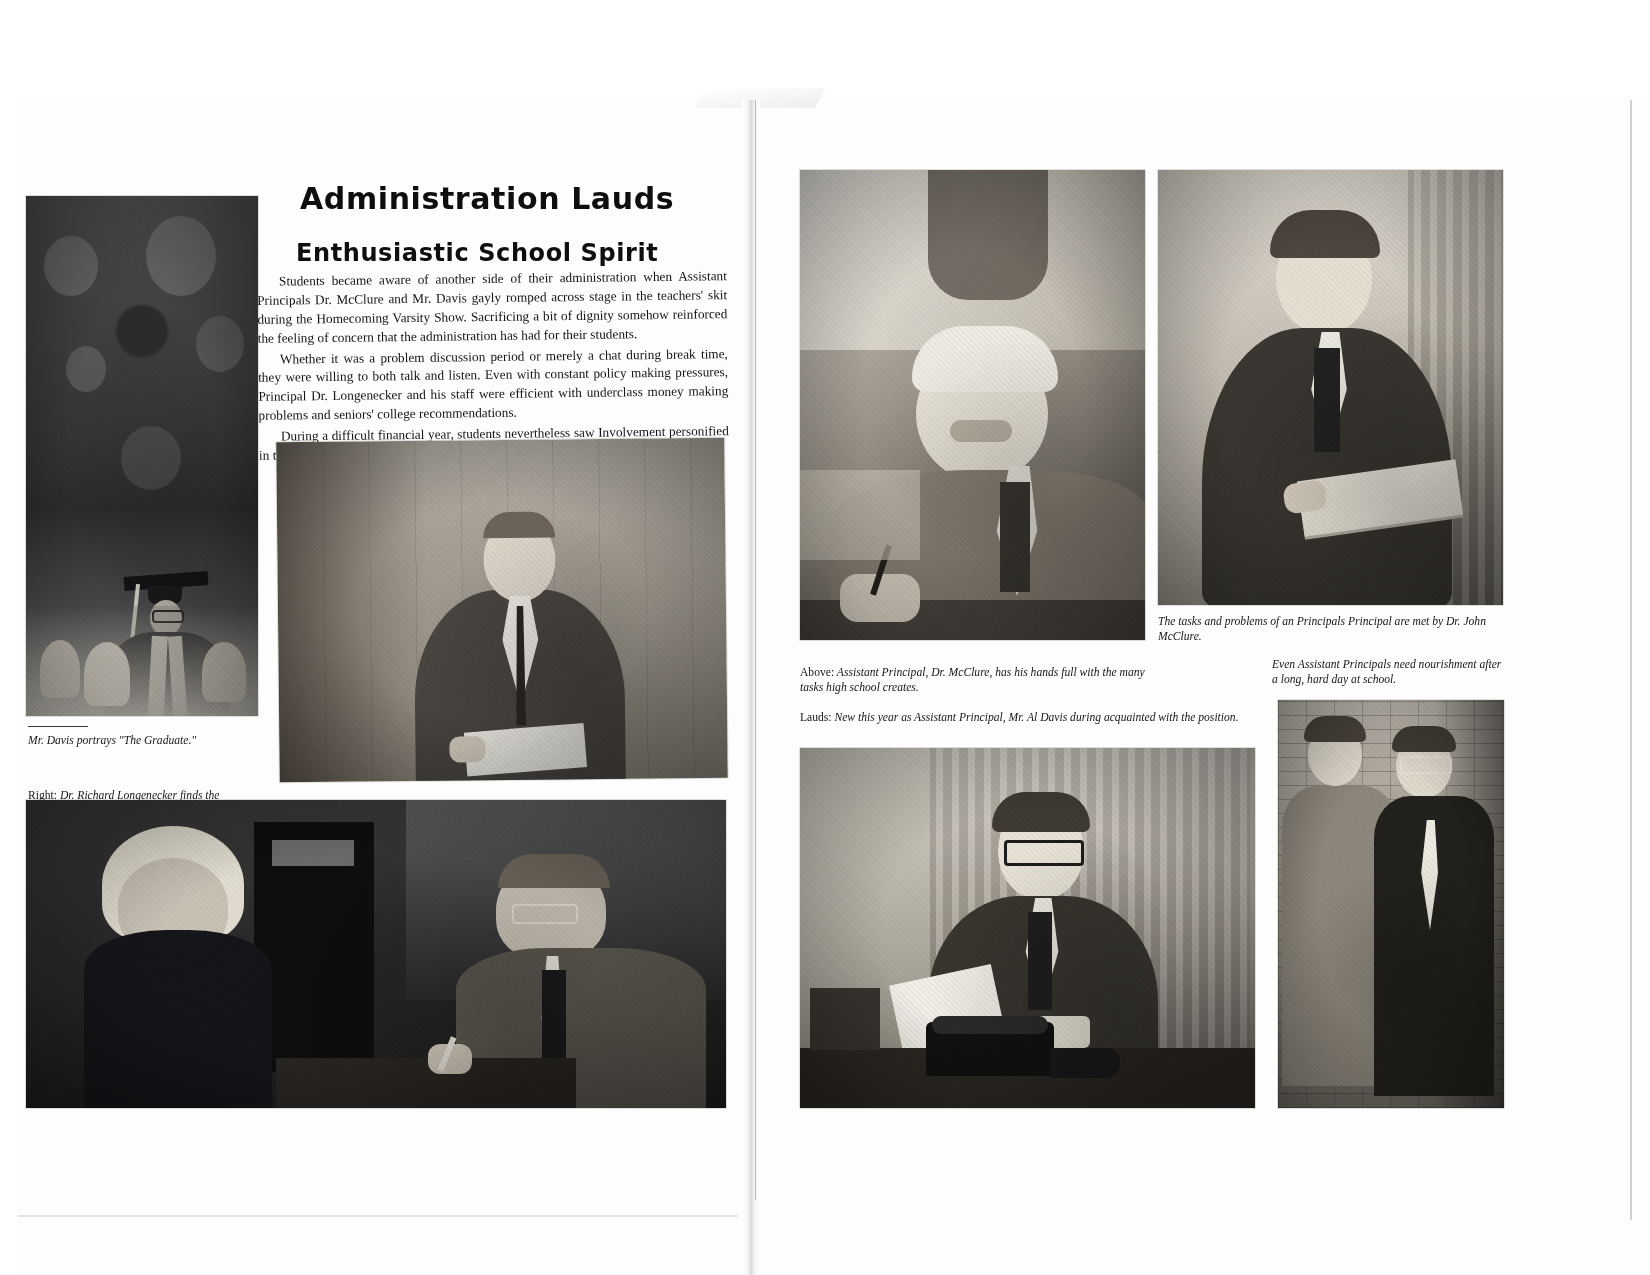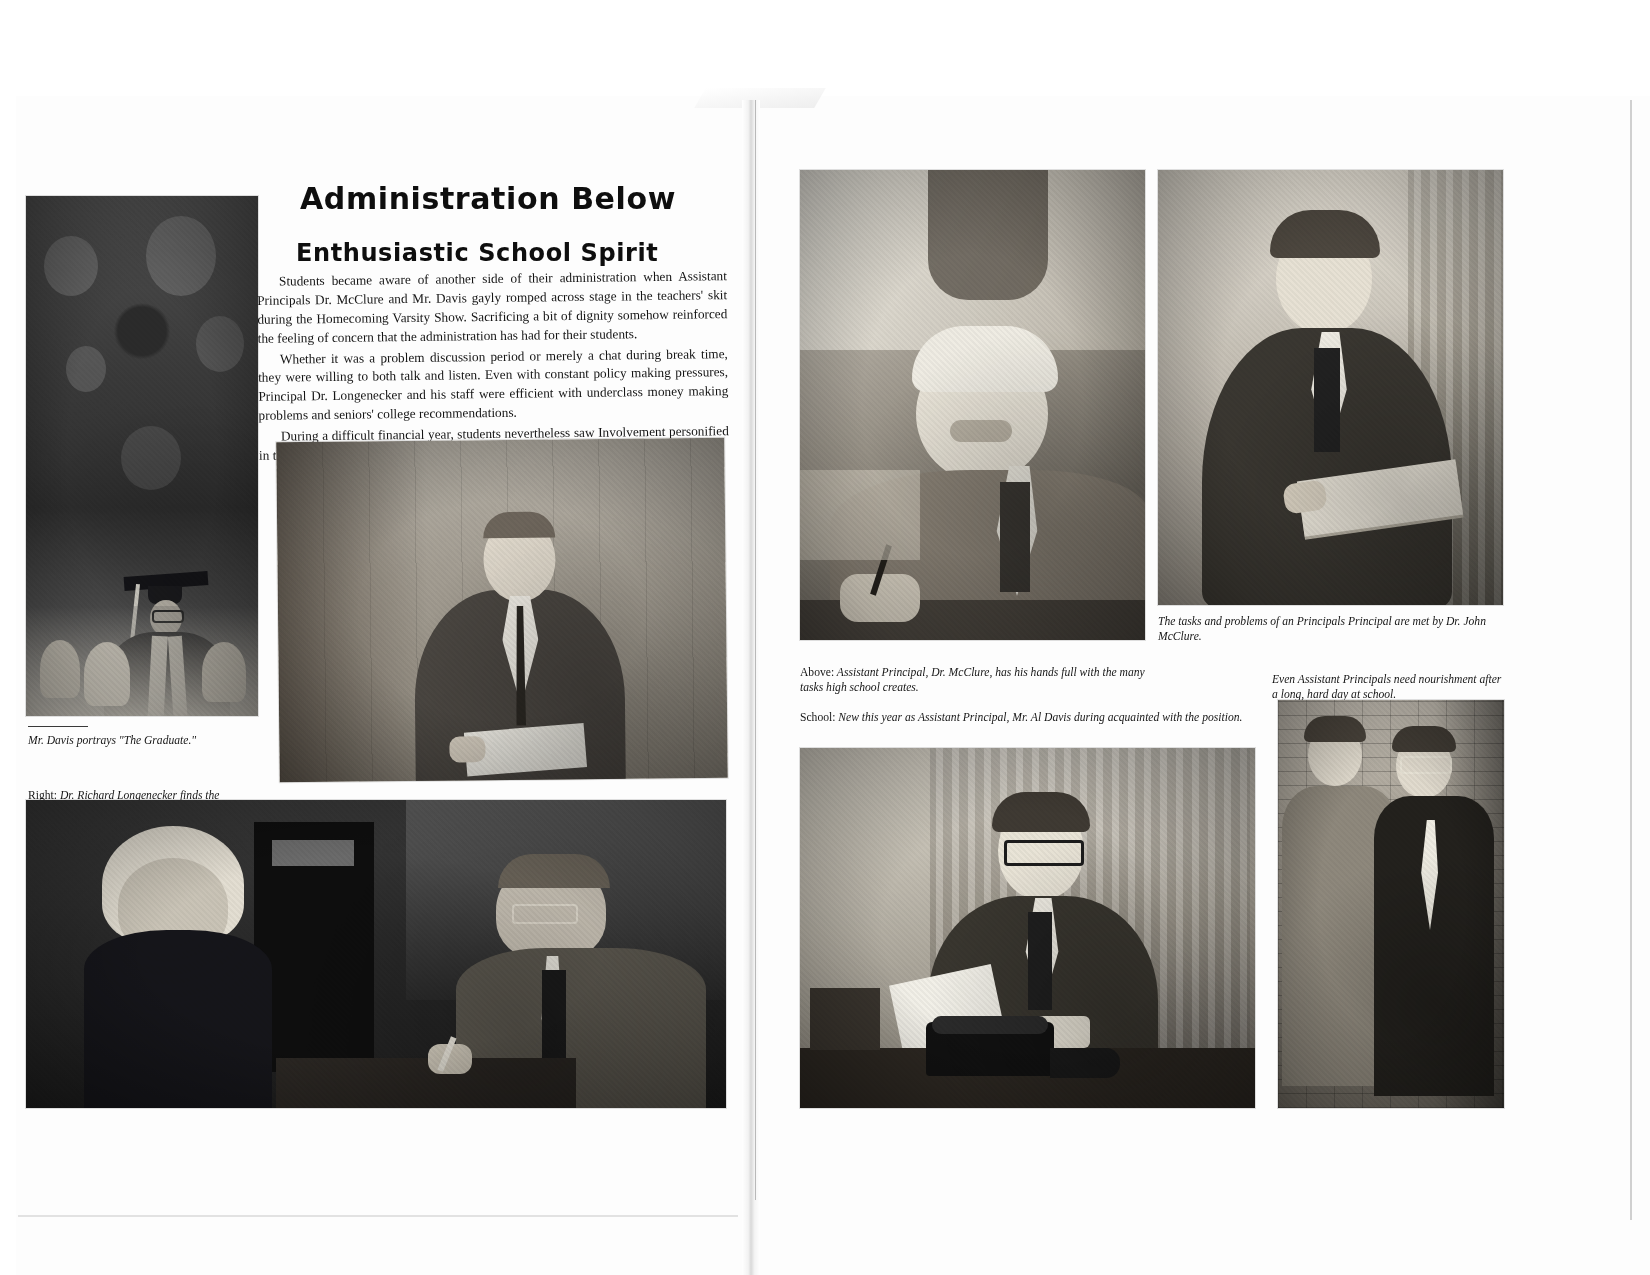--- a/index.html
+++ b/index.html
@@ -240,21 +240,21 @@
 
   <div class="rule" style="left:28px; top:726px; width:60px;"></div>
   <div class="caption" style="left:28px; top:733px; width:215px;">Mr. Davis portrays "The Graduate."</div>
 
   <div class="caption" style="left:28px; top:788px; width:220px;">
     <span class="lead">Right:</span>
     <span>Dr. Richard Longenecker finds the position of Principal filled with problems but challenging.</span>
   </div>
 
   <div class="headline" style="left:300px; top:180px; width:430px;">
-    <span class="l1">Administration Below</span>
+    <span class="l1">Administration Lauds</span>
     <span class="l2">Enthusiastic School Spirit</span>
   </div>
 
   <div class="body-col" style="left:258px; top:270px; transform: rotate(-0.7deg);">
     <p>Students became aware of another side of their administration when Assistant Principals Dr. McClure and Mr. Davis gayly romped across stage in the teachers' skit during the Homecoming Varsity Show. Sacrificing a bit of dignity somehow reinforced the feeling of concern that the administration has had for their students.</p>
     <p>Whether it was a problem discussion period or merely a chat during break time, they were willing to both talk and listen. Even with constant policy making pressures, Principal Dr. Longenecker and his staff were efficient with underclass money making problems and seniors' college recommendations.</p>
     <p>During a difficult financial year, students nevertheless saw Involvement personified in the form of an interested administration.</p>
   </div>
 
   <div class="photo p-principal" style="left:278px; top:440px; width:448px; height:340px; transform: rotate(-0.6deg);">
@@ -336,24 +336,24 @@
     <div class="vignette"></div>
   </div>
 
   <div class="caption" style="left:1158px; top:614px; width:344px;">The tasks and problems of an Principals Principal are met by Dr. John McClure.</div>
 
   <div class="caption" style="left:800px; top:665px; width:350px;">
     <span class="lead">Above:</span>
     <span>Assistant Principal, Dr. McClure, has his hands full with the many tasks high school creates.</span>
   </div>
 
-  <div class="caption" style="left:1272px; top:672px; width:232px;">Even Assistant Principals need nourishment after a long, hard day at school.</div>
+  <div class="caption" style="left:1272px; top:657px; width:232px;">Even Assistant Principals need nourishment after a long, hard day at school.</div>
 
   <div class="caption" style="left:800px; top:710px; width:455px;">
-    <span class="lead">School:</span>
+    <span class="lead">Lauds:</span>
     <span>New this year as Assistant Principal, Mr. Al Davis during acquainted with the position.</span>
   </div>
 
   <div class="photo p-davis" style="left:800px; top:748px; width:455px; height:360px;">
     <div class="curtain" style="position:absolute; left:120px; top:0; width:330px; height:300px;"></div>
     <div style="position:absolute; left:0; top:0; width:130px; height:300px; background:linear-gradient(to bottom, #d9d4c8, #9b968b);"></div>
 
     <div class="head" style="left:198px; top:54px; width:86px; height:98px; background:#e9e4d7;"></div>
     <div style="position:absolute; left:192px; top:44px; width:98px; height:40px; background:#3f3a33; border-radius:52px 52px 10px 10px;"></div>
     <div class="glasses" style="left:204px; top:92px; width:74px; height:20px; border-color:#1c1c1c;"></div>

